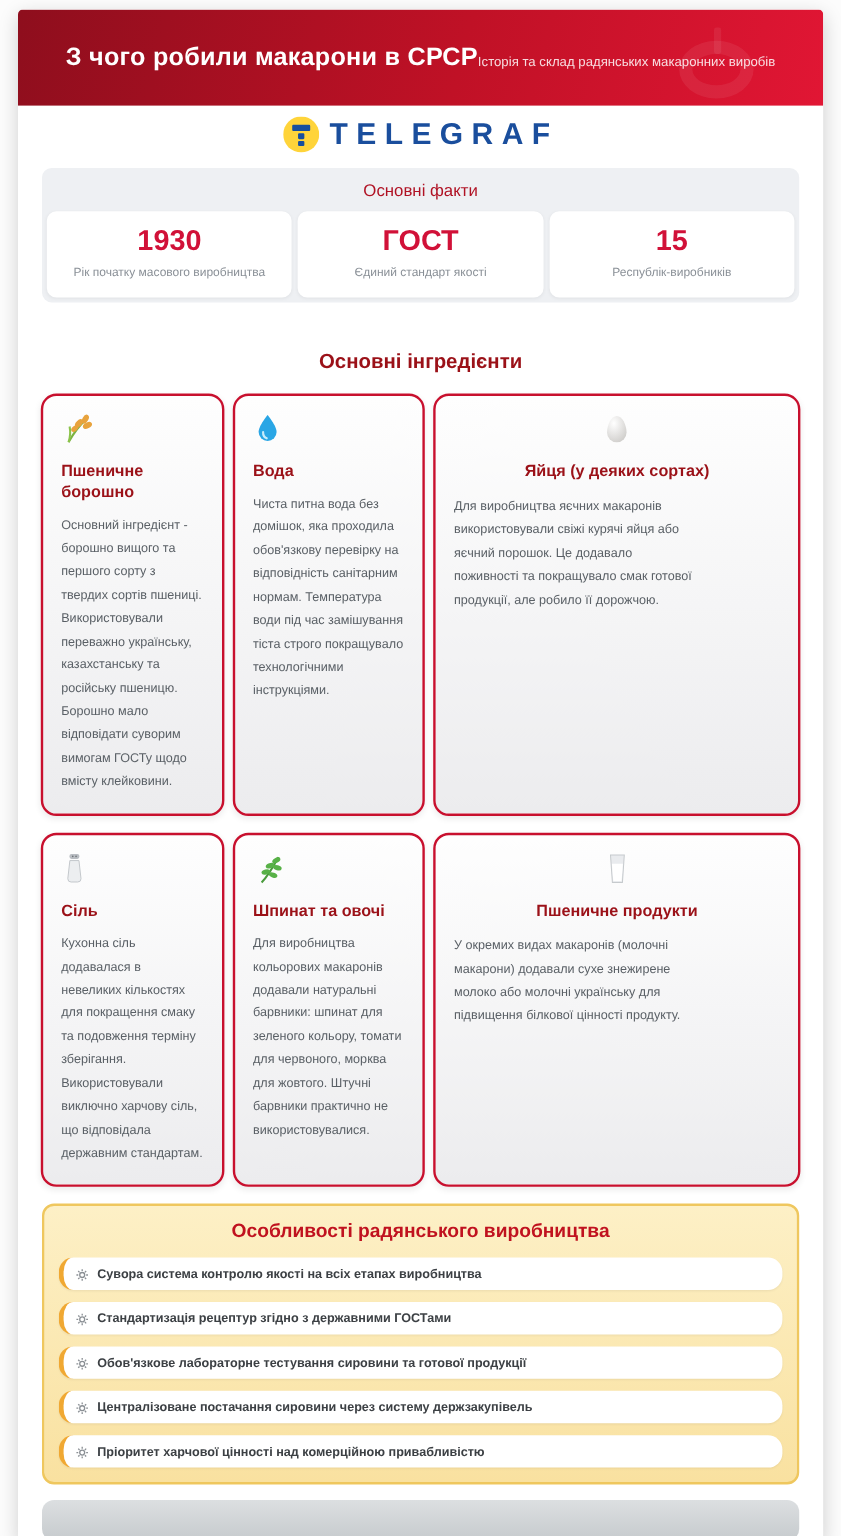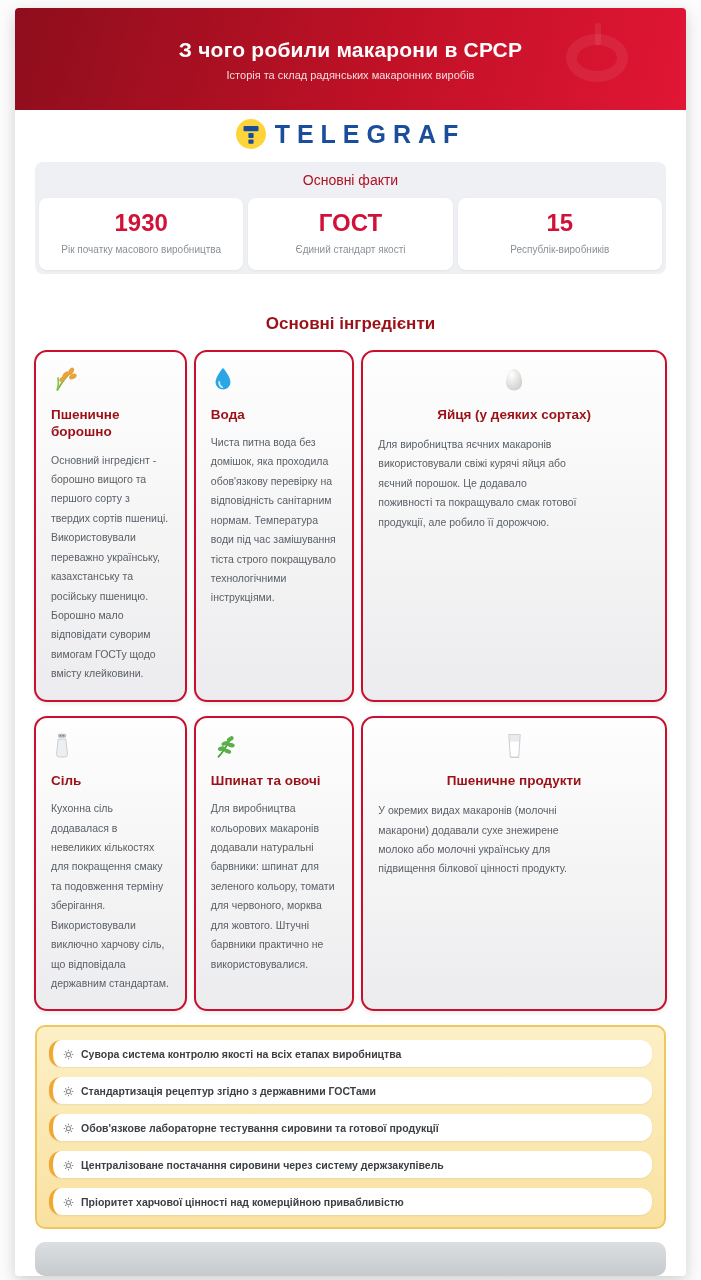--- a/index.html
+++ b/index.html
@@ -11,23 +11,23 @@
   }
   .page {
     width: 671px; margin: 0 auto; position: relative; top: 8px;
     background: #ffffff;
     border-radius: 4px;
     box-shadow: 0 5px 16px rgba(0,0,0,0.18);
     overflow: hidden;
   }
   
   .header {
-    position: relative; height: 102px;
+    position: relative; height: 80px;
     background: linear-gradient(105deg, #8e0e1d 0%, #c01126 55%, #e11634 100%);
-    display: flex; flex-direction: column; justify-content: center; align-items: center;
+    display: flex; flex-direction: row; justify-content: center; align-items: center;
     overflow: hidden;
   }
   .header h1 { color: #ffffff; font-size: 21px; font-weight: bold; letter-spacing: .2px; }
   .header .subtitle { color: rgba(255,255,255,0.85); font-size: 11px; margin-top: 7px; }
   .watermark {
     position: absolute; right: 58px; top: 26px; width: 62px; height: 48px;
     border-radius: 50%;
     border: 11px solid rgba(255,255,255,0.07);
   }
   .watermark::before {
@@ -215,20 +215,21 @@
           <path d="M8 3 h16 l-2.2 32 h-11.6 Z" fill="#e9ebee" stroke="#c6cacd" stroke-width="1.2"></path>
           <path d="M9.6 13 h12.8 l-1.6 20 h-9.6 Z" fill="#ffffff"></path>
         </svg>
       </div>
       <div class="ing-title">Пшеничне продукти</div>
       <p class="ing-text">У окремих видах макаронів (молочні макарони) додавали сухе знежирене молоко або молочні українську для підвищення білкової цінності продукту.</p>
     </div>
   </div>
 
   <div class="features">
+    <div class="features-heading">Особливості радянського виробництва</div>
 
     <div class="feature-item">
       <span class="gear">
         <svg width="11" height="11" viewBox="0 0 16 16">
             <circle cx="8" cy="8" r="3" fill="none" stroke="#8a8f94" stroke-width="1.6"></circle>
             <g stroke="#8a8f94" stroke-width="1.6">
               <line x1="8" y1="1" x2="8" y2="3.2"></line>
               <line x1="8" y1="12.8" x2="8" y2="15"></line>
               <line x1="1" y1="8" x2="3.2" y2="8"></line>
               <line x1="12.8" y1="8" x2="15" y2="8"></line>

